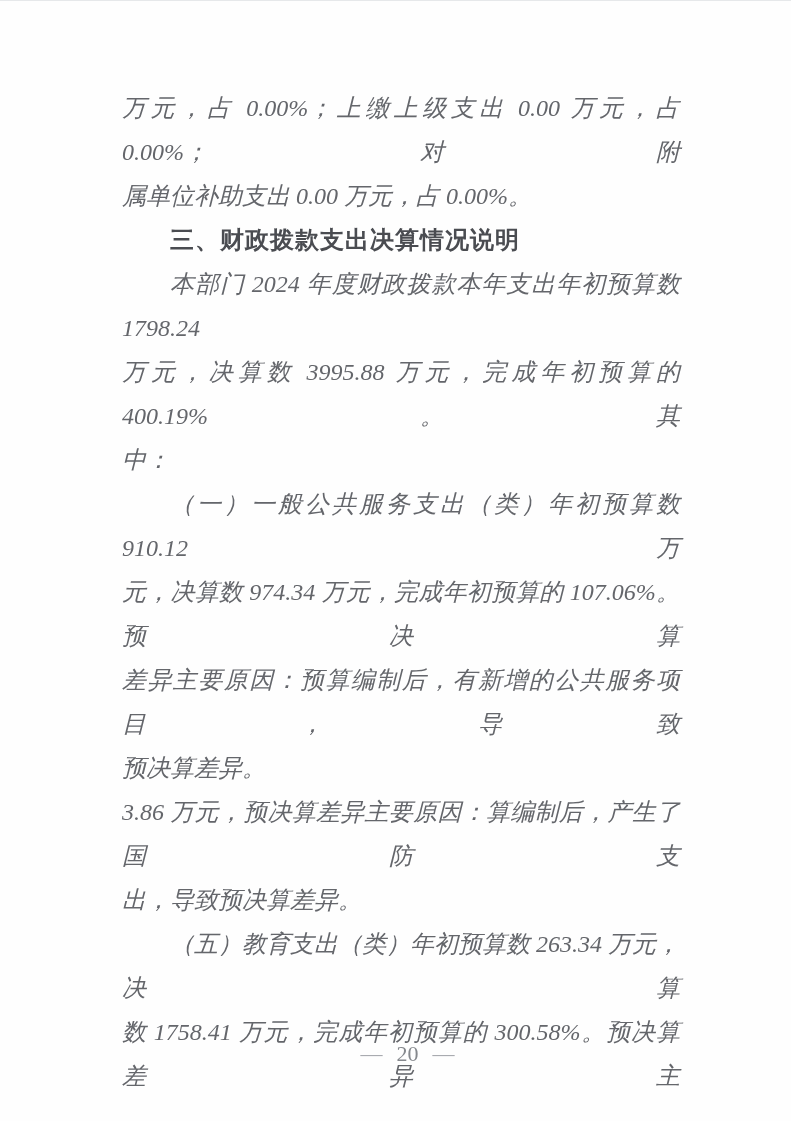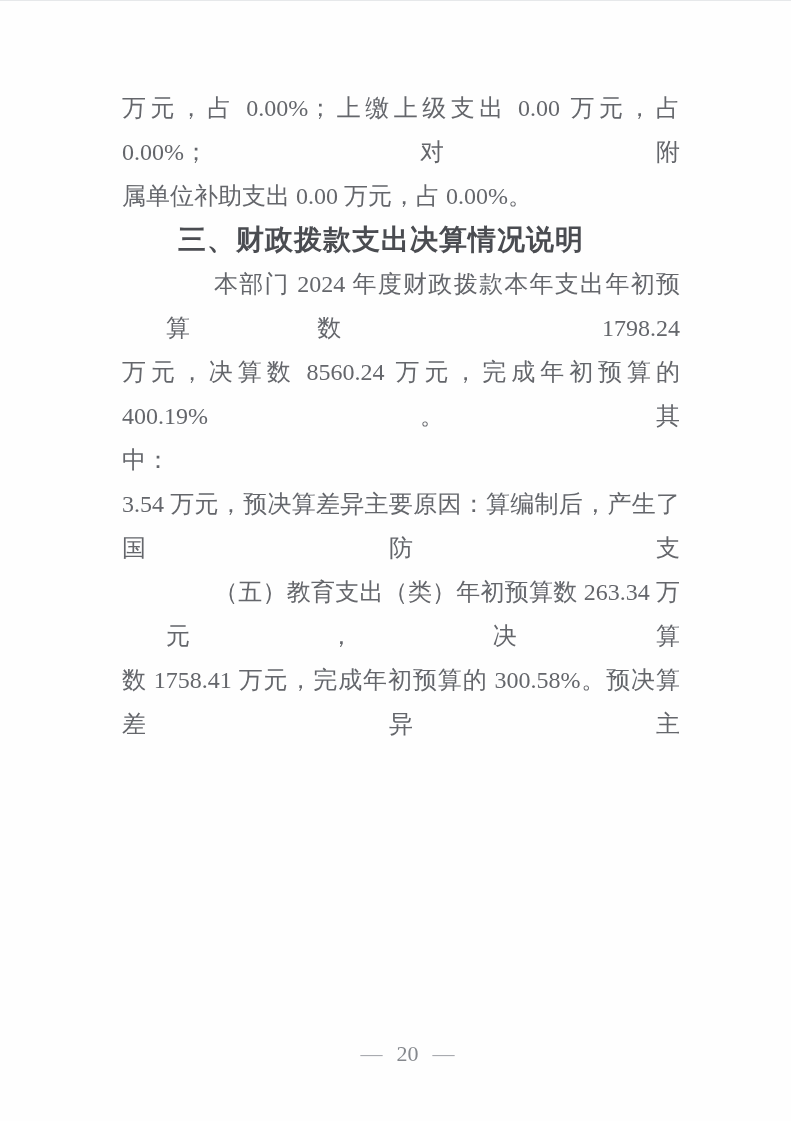--- a/index.html
+++ b/index.html
@@ -25,31 +25,32 @@
     font-size: 24px;
     line-height: 44px;
   }
   .para { margin: 0; }
   .line {
     text-align: justify;
     text-align-last: justify;
     text-justify: inter-character;
     white-space: normal;
     min-height: 44px;
+    font-style: italic;
   }
   .line.last {
     text-align: center;
     text-align-last: left;
   }
-  .line.indent { text-indent: 2em; margin-left: 44px; }
+  .line.indent { text-indent: 2em; }
   .heading {
     margin: 0;
     font-family: "Liberation Sans", "DejaVu Sans", sans-serif;
     font-weight: 700;
-    font-size: 28px;
+    font-size: 24px;
     line-height: 44px;
     color: #4a4c51;
     text-indent: 2em;
     letter-spacing: 1px;
   }
   .footer {
     position: absolute;
     left: 12px;
     top: 1031px;
     width: 100%;
@@ -74,27 +75,34 @@
 
     <div class="para">
       <div class="line">万元，占 0.00%；上缴上级支出 0.00 万元，占 0.00%；对附</div>
       <div class="line last">属单位补助支出 0.00 万元，占 0.00%。</div>
     </div>
 
     <h2 class="heading">三、财政拨款支出决算情况说明</h2>
 
     <div class="para">
       <div class="line indent">本部门 2024 年度财政拨款本年支出年初预算数 1798.24</div>
-      <div class="line">万元，决算数 8560.24 万元，完成年初预算的 400.19%。其</div>
+      <div class="line">万元，决算数 3995.88 万元，完成年初预算的 400.19%。其</div>
       <div class="line last">中：</div>
     </div>
 
+    <div class="para">
+      <div class="line indent">（一）一般公共服务支出（类）年初预算数 910.12 万</div>
+      <div class="line">元，决算数 974.34 万元，完成年初预算的 107.06%。预决算</div>
+      <div class="line">差异主要原因：预算编制后，有新增的公共服务项目，导致</div>
+      <div class="line last">预决算差异。</div>
+    </div>
 
     <div class="para">
-      <div class="line">3.54 万元，预决算差异主要原因：算编制后，产生了国防支</div>
+      <div class="line">3.86 万元，预决算差异主要原因：算编制后，产生了国防支</div>
+      <div class="line last">出，导致预决算差异。</div>
     </div>
 
     <div class="para">
       <div class="line indent">（五）教育支出（类）年初预算数 263.34 万元，决算</div>
       <div class="line">数 1758.41 万元，完成年初预算的 300.58%。预决算差异主</div>
 
     </div>
 
   </div>
 

